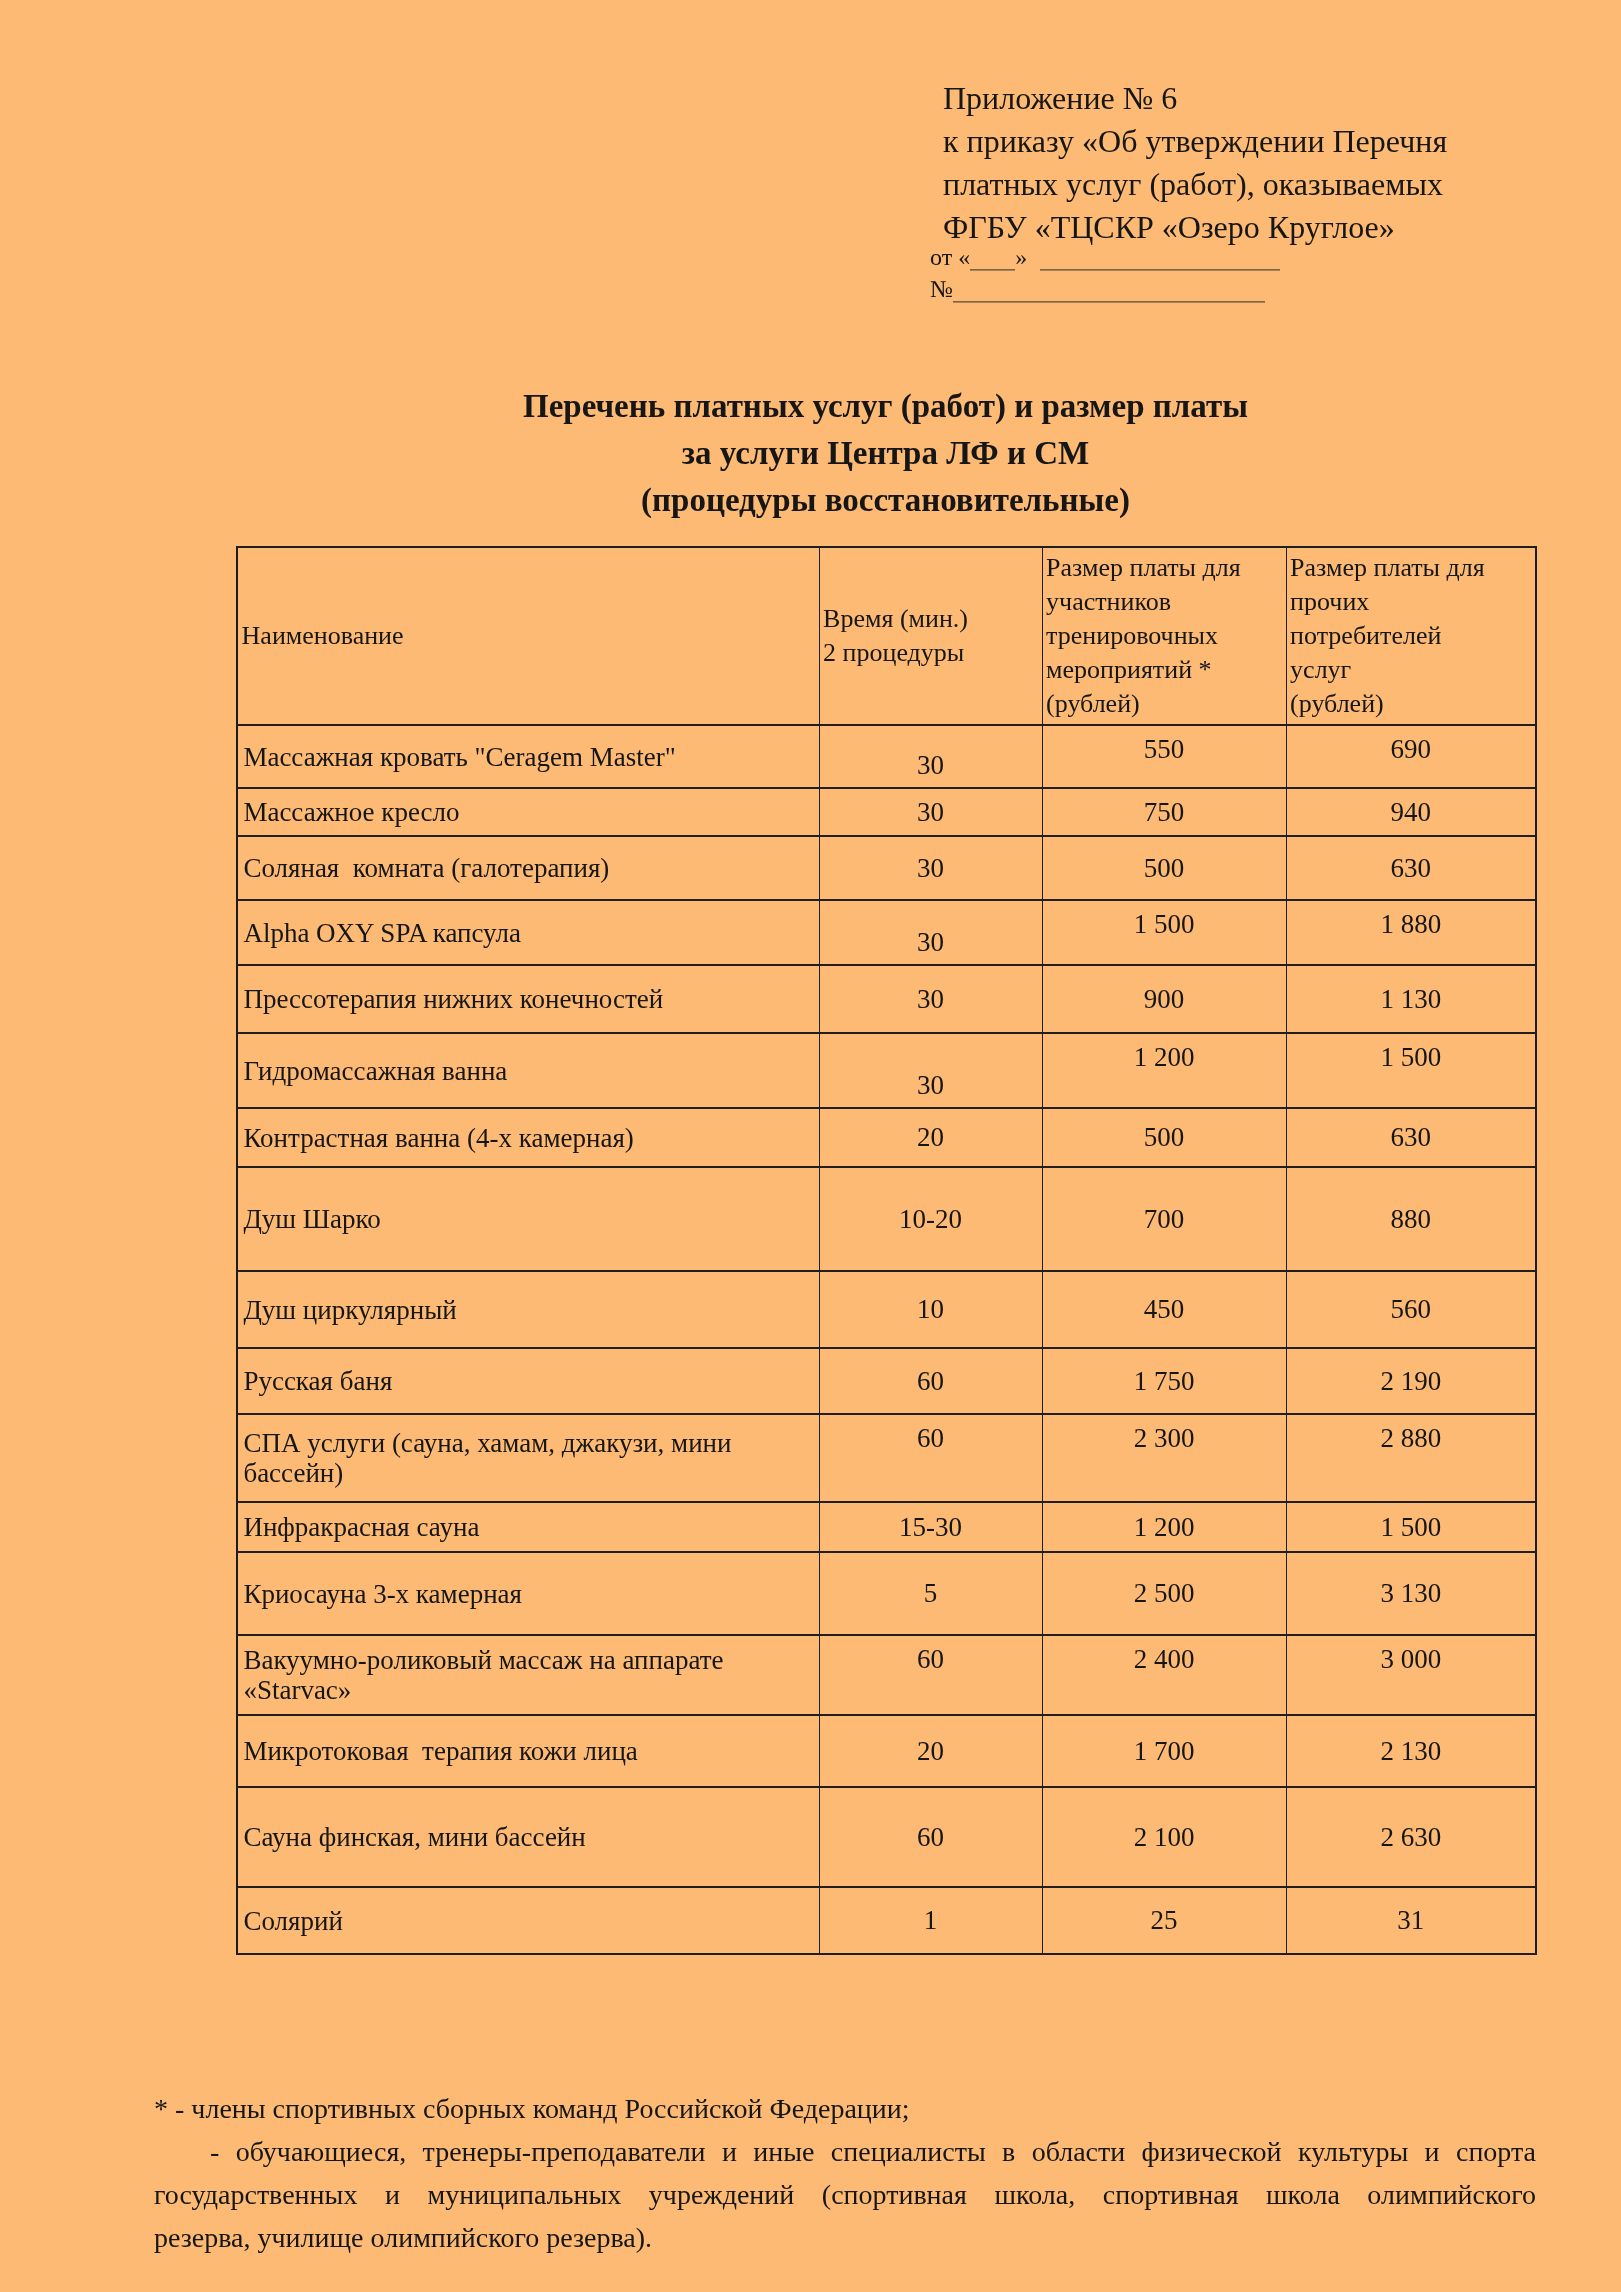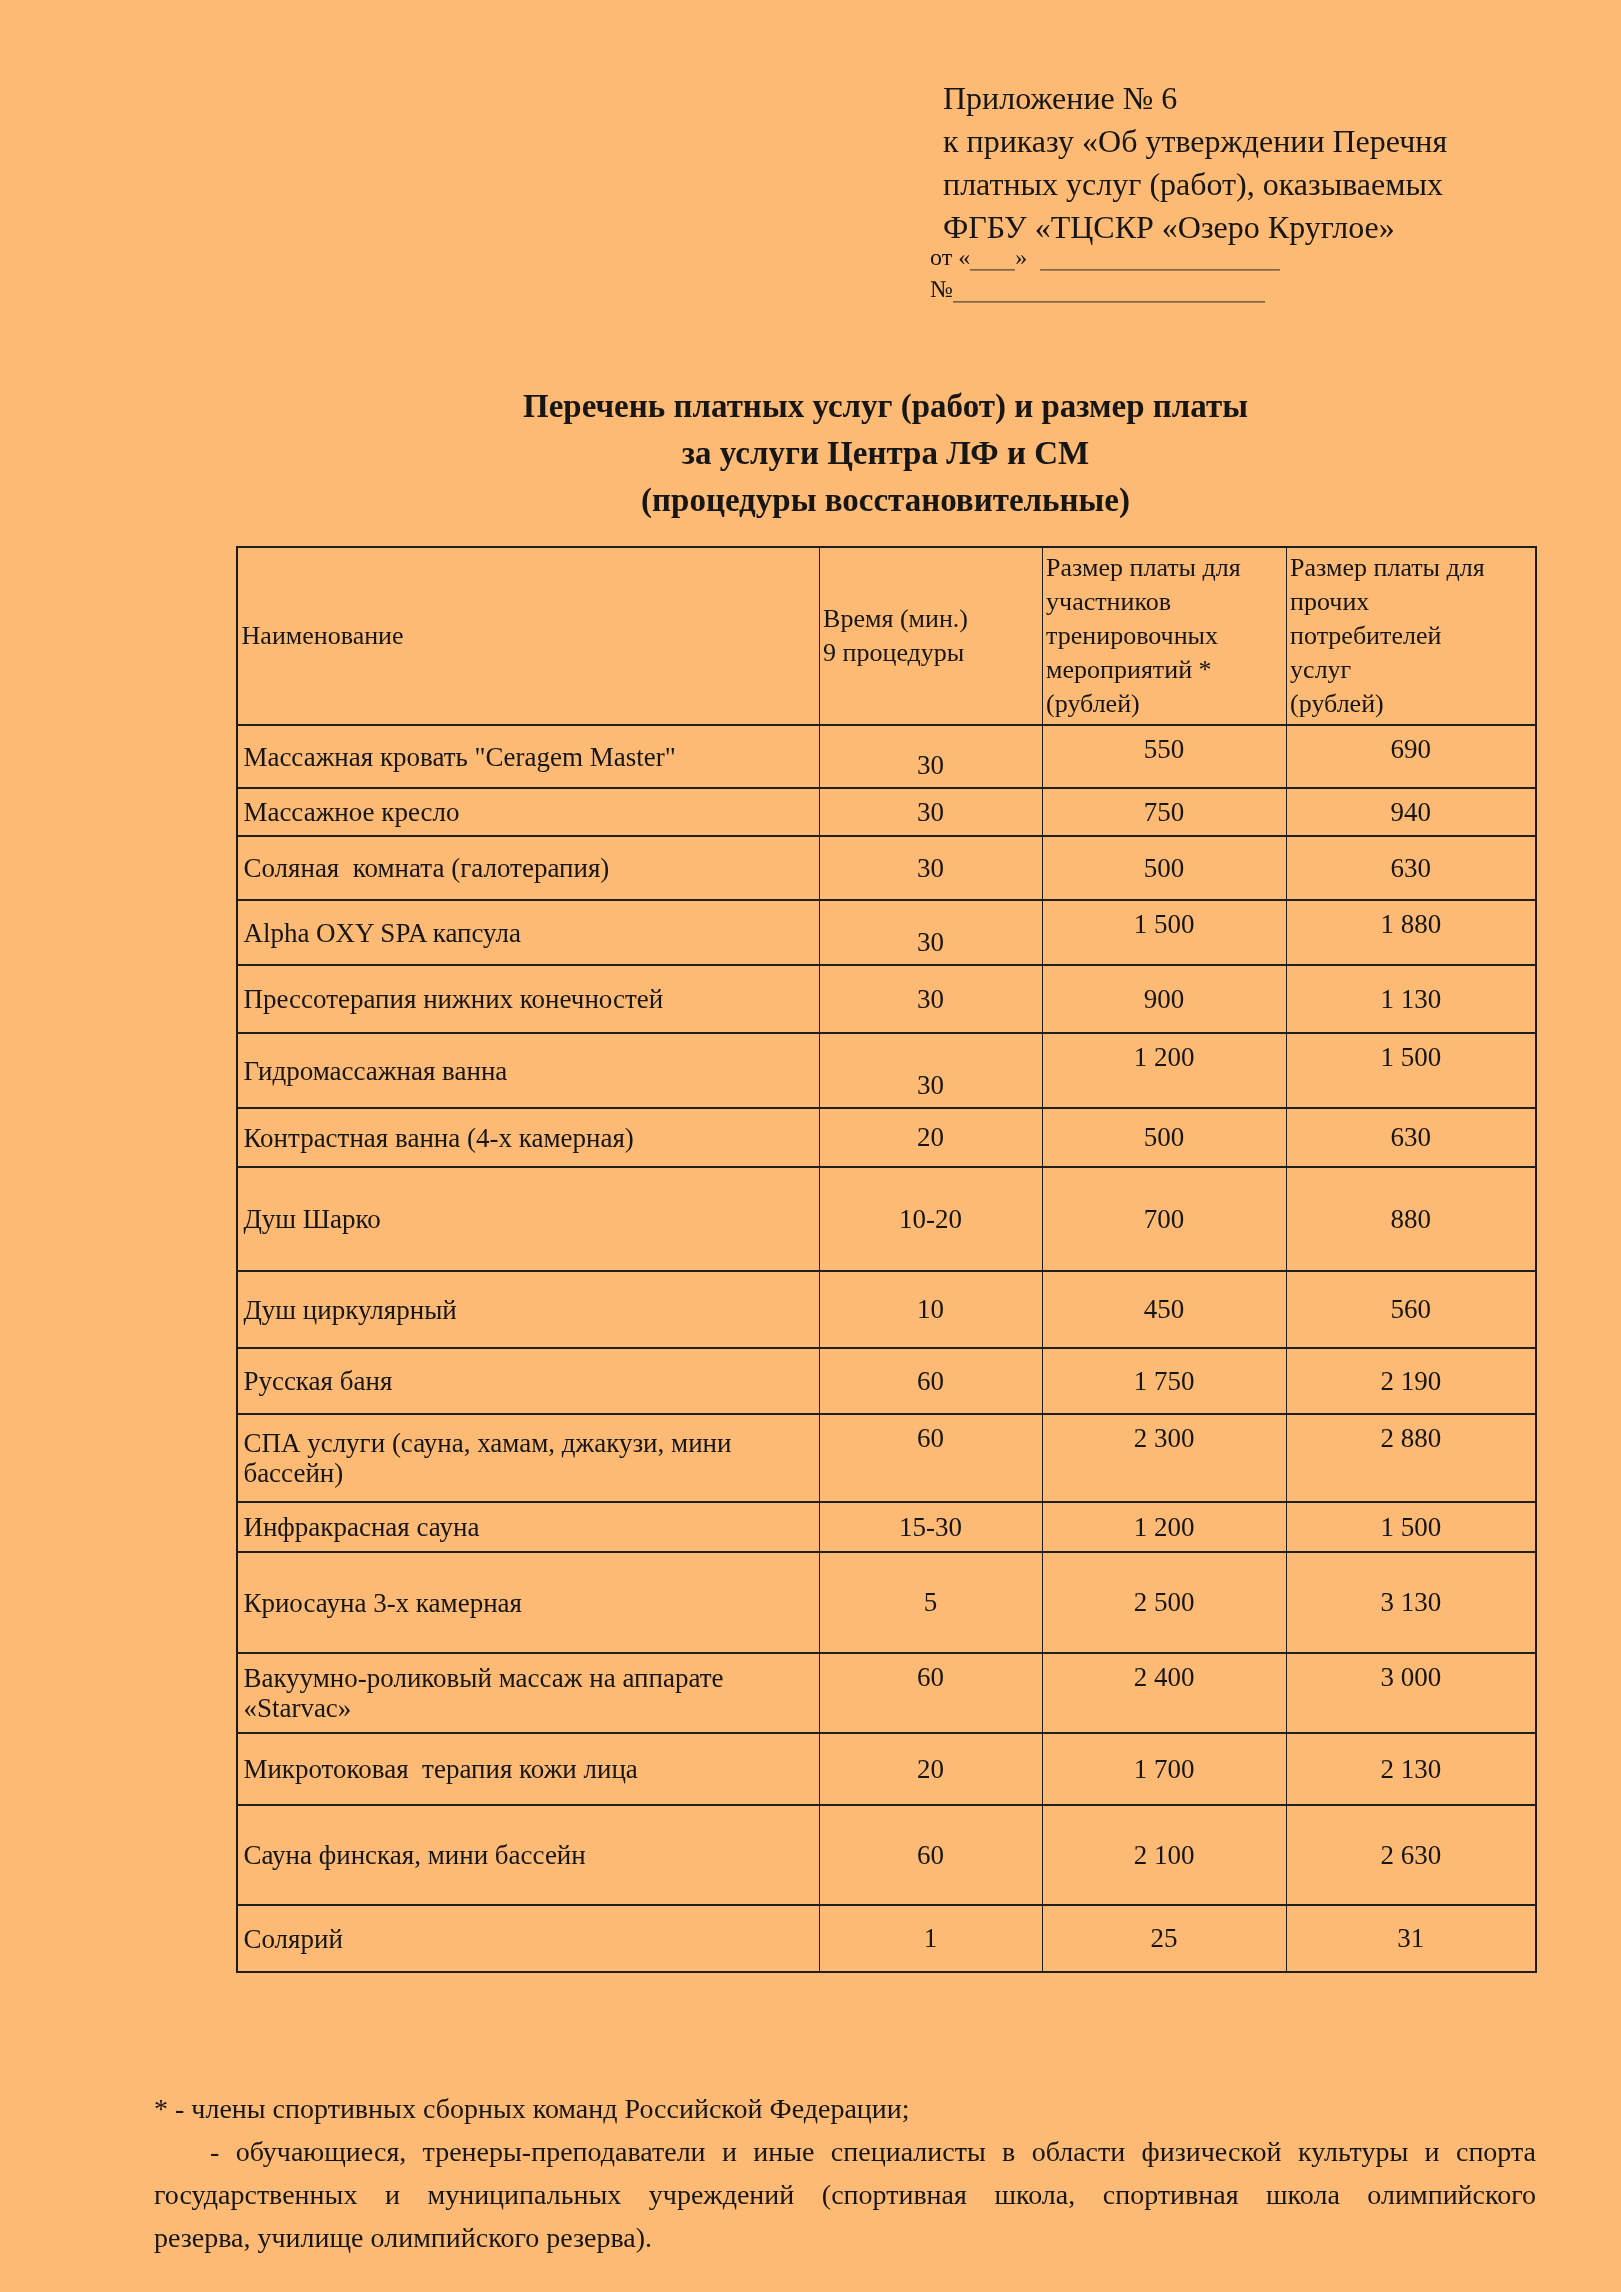--- a/index.html
+++ b/index.html
@@ -107,21 +107,21 @@
     <colgroup>
       <col style="width:582px">
         <col style="width:223px">
         <col style="width:244px">
         <col style="width:250px">
     </colgroup>
     <thead>
       <tr id="header-row" style="height:178px">
           <th>Наименование</th>
           <th>Время (мин.)
-9 процедуры</th>
+2 процедуры</th>
           <th>Размер платы для
 участников
 тренировочных
 мероприятий *
 (рублей)</th>
           <th>Размер платы для
 прочих
 потребителей
 услуг
 (рублей)</th>
@@ -194,21 +194,21 @@
           <td class="num vt">60</td>
           <td class="num vt">2 300</td>
           <td class="num vt">2 880</td>
         </tr>
         <tr style="height: 50px;">
           <td class="name">Инфракрасная сауна</td>
           <td class="num">15-30</td>
           <td class="num">1 200</td>
           <td class="num">1 500</td>
         </tr>
-        <tr style="height: 101px;">
+        <tr style="height: 83px;">
           <td class="name">Криосауна 3-х камерная</td>
           <td class="num">5</td>
           <td class="num">2 500</td>
           <td class="num">3 130</td>
         </tr>
         <tr style="height: 80px;">
           <td class="name">Вакуумно-роликовый массаж на аппарате
 «Starvac»</td>
           <td class="num vt">60</td>
           <td class="num vt">2 400</td>

